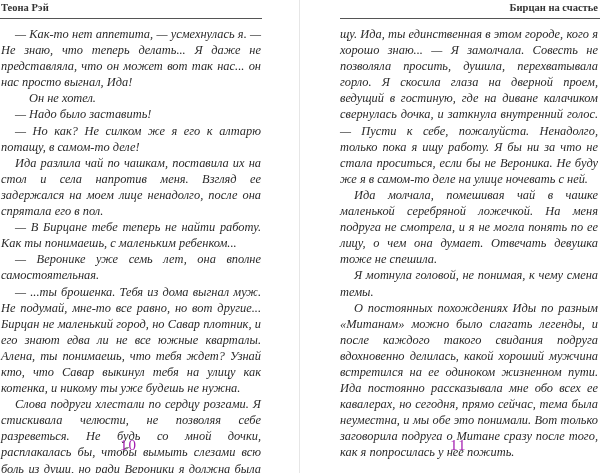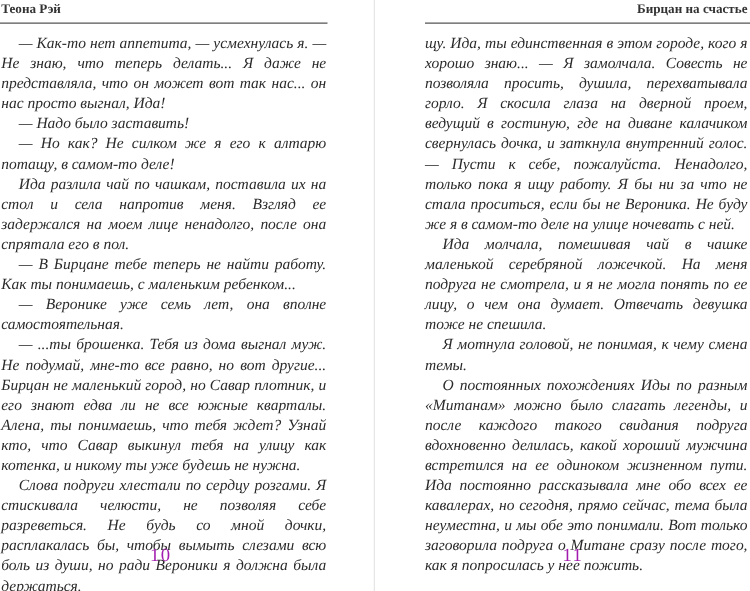--- a/index.html
+++ b/index.html
@@ -26,20 +26,21 @@
   .right .folio { left:150px; }
 </style>
 </head>
 <body>
 
 <div class="page left">
   <div class="running-head">Теона Рэй</div>
   <div class="head-rule"></div>
   <div class="text">
     <p class="ind">— Как-то нет аппетита, — усмехнулась я. — Не знаю, что теперь делать... Я даже не представляла, что он может вот так нас... он нас просто выгнал, Ида!</p>
+    <p class="ind2">Он не хотел.</p>
     <p class="ind">— Надо было заставить!</p>
     <p class="ind">— Но как? Не силком же я его к алтарю потащу, в самом-то деле!</p>
     <p class="ind">Ида разлила чай по чашкам, поставила их на стол и села напротив меня. Взгляд ее задержался на моем лице ненадолго, после она спрятала его в пол.</p>
     <p class="ind">— В Бирцане тебе теперь не найти работу. Как ты понимаешь, с маленьким ребенком...</p>
     <p class="ind">— Веронике уже семь лет, она вполне самостоятельная.</p>
     <p class="ind">— ...ты брошенка. Тебя из дома выгнал муж. Не подумай, мне-то все равно, но вот другие... Бирцан не маленький город, но Савар плотник, и его знают едва ли не все южные кварталы. Алена, ты понимаешь, что тебя ждет? Узнай кто, что Савар выкинул тебя на улицу как котенка, и никому ты уже будешь не нужна.</p>
     <p class="ind">Слова подруги хлестали по сердцу розгами. Я стискивала челюсти, не позволяя себе разреветься. Не будь со мной дочки, расплакалась бы, чтобы вымыть слезами всю боль из души, но ради Вероники я должна была держаться.</p>
 
   </div>
   <div class="folio">10</div>

